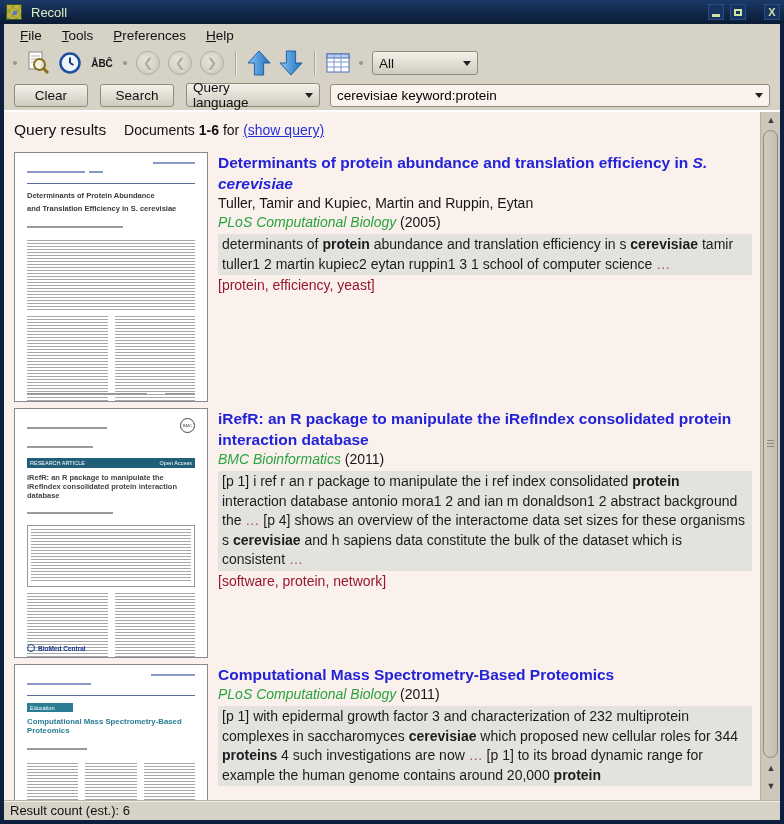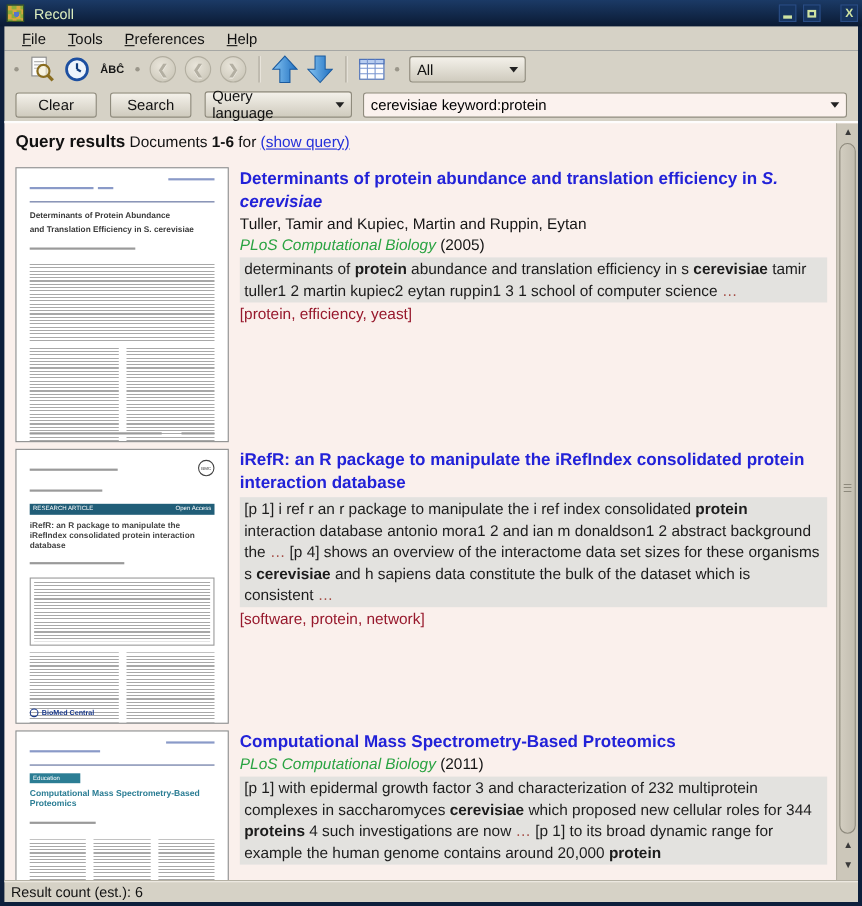--- a/index.html
+++ b/index.html
@@ -55,21 +55,21 @@
     font-size:13.5px;color:#111;font-family:inherit;margin-right:12px;}
   .combo-qlang{width:134px;margin-right:10px;}
   .query-entry{flex:1;background:#fbf2ee;border:1px solid #8f8b7d;border-radius:3px;
     height:23px;display:flex;align-items:center;font-size:13.5px;padding:0 6px;gap:25px;}
 
   
   .results-frame{position:absolute;top:110px;left:4px;width:776px;height:690px;
     background:var(--results_bg,#faf0ec);border-top:2px solid #fdfdfd;overflow:hidden;}
   .results-content{position:absolute;left:0;top:0;width:750px;}
   .results-header{padding:9px 0 8px 10px;font-size:14px;color:#111;height:40px;}
-  .qr-title{font-size:15.5px;font-weight:bold;}
+  .qr-title{font-size:15.5px;font-weight:normal;margin-right:14px;}
   .qr-range{font-weight:bold;}
   .show-query{color:var(--link_blue,#2430da);text-decoration:underline;cursor:pointer;}
 
   .result-row{display:flex;padding-left:10px;margin-bottom:6px;}
   .thumb{width:194px;height:250px;background:#fff;border:1px solid #8a8a8a;
     flex:none;overflow:hidden;padding:9px 12px;position:relative;}
   .rtext{width:534px;margin-left:10px;}
   .rtitle{color:var(--title_blue,#2222d8);font-weight:bold;font-size:15.5px;line-height:21px;}
   .rauthors{font-size:14px;line-height:19px;color:#151515;}
   .rjournal{font-size:14px;line-height:19px;color:#151515;}
@@ -305,20 +305,21 @@
             <div class="stripes col"></div>
             <div class="stripes col"></div>
           </div>
           <div class="t2-foot">
             <span class="bm-circ"></span>
             <span class="bm-text">BioMed Central</span>
           </div>
         </div>
         <div class="rtext">
           <div class="rtitle"><span>iRefR: an R package to manipulate the iRefIndex consolidated protein interaction database</span></div>
+          <div class="rjournal"><span class="jname">BMC Bioinformatics</span><span> (2011)</span></div>
           <div class="rsnippet"><span>[p 1] i ref r an r package to manipulate the i ref index consolidated </span><span class="seg-b">protein</span><span> interaction database antonio mora1 2 and ian m donaldson1 2 abstract background the </span><span class="seg-e">… </span><span> [p 4] shows an overview of the interactome data set sizes for these organisms s </span><span class="seg-b">cerevisiae</span><span> and h sapiens data constitute the bulk of the dataset which is consistent </span><span class="seg-e">…</span></div>
           <div class="rtags">[software, protein, network]</div>
         </div>
       </div>
 
       <div class="result-row">
         <div class="thumb t3">
           <div class="t1-head">
             <span><span class="dash" style="width:64px"></span></span>
             <span class="dash" style="width:44px"></span>

